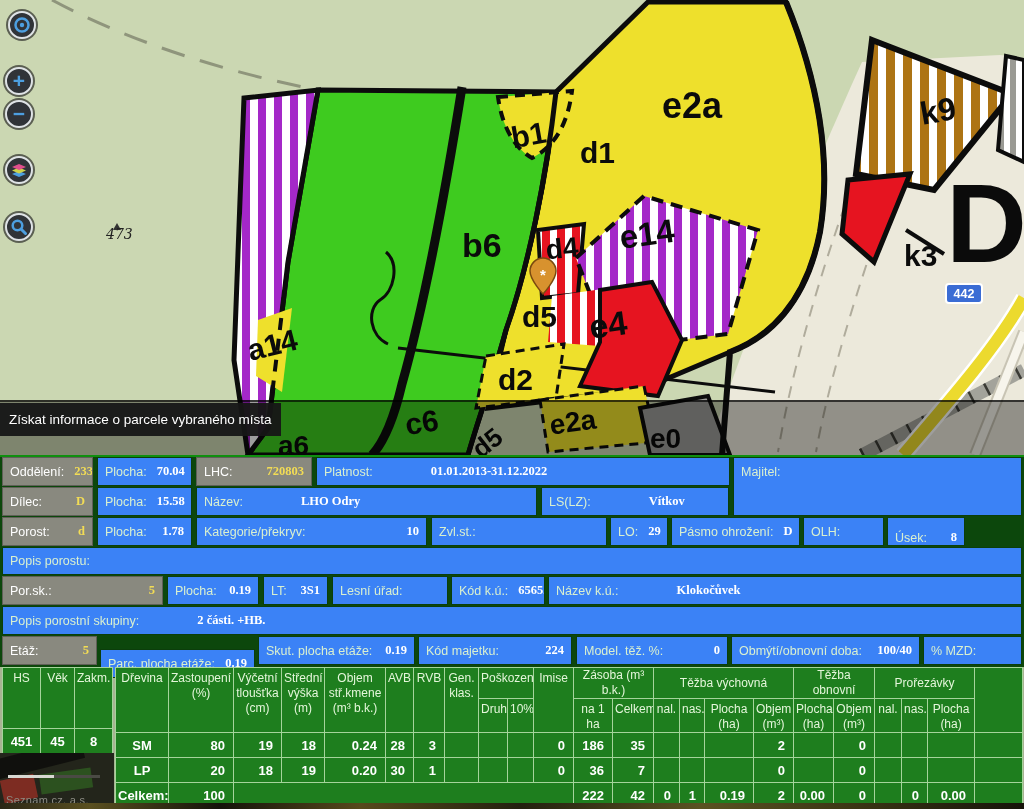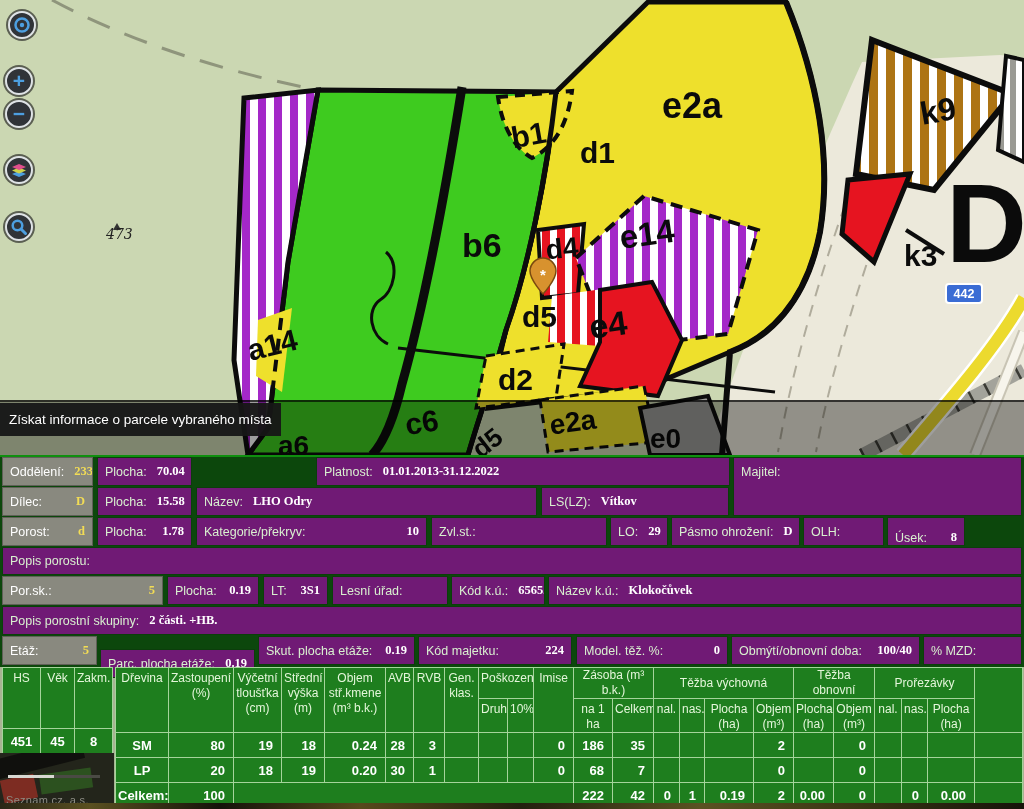--- a/index.html
+++ b/index.html
@@ -8,24 +8,24 @@
   #mapwrap{position:absolute;left:0;top:0;width:1024px;height:455px;}
   .mbtn{position:absolute;width:28px;height:28px;border-radius:50%;background:#303338;border:2px solid #dfe3e6;box-shadow:0 0 0 2px rgba(30,30,30,.65);display:flex;align-items:center;justify-content:center;cursor:pointer;box-sizing:border-box;}
   .mbtn .pm{color:#4d9fe0;font-size:21px;font-weight:bold;line-height:1;margin-top:-2px;}
   
   #dimband{position:absolute;left:0;top:400px;width:1024px;height:55px;background:rgba(0,0,0,.38);border-top:2px solid rgba(0,0,0,.65);pointer-events:none;}
   #tooltip{position:absolute;left:0;top:403px;height:33px;line-height:33px;padding:0 9px;background:rgba(22,22,22,.95);color:#fff;font-size:13.5px;white-space:nowrap;}
   
   #panel{position:absolute;left:0;top:455px;width:1024px;height:354px;}
   #panelback{position:absolute;left:0;top:0;width:1024px;height:212px;background:#0c470c;border-top:2px solid #0f8f0f;box-sizing:border-box;}
   #tableback{position:absolute;left:0;top:212px;width:1024px;height:136px;background:#20231733;}
-  .fld{position:absolute;height:29px;display:flex;align-items:center;justify-content:space-between;padding:0 7px;background:#701a75;border:1px solid #0b3e0b;box-sizing:border-box;font-size:12.5px;white-space:nowrap;overflow:hidden;}
+  .fld{position:absolute;height:29px;display:flex;align-items:center;justify-content:space-between;padding:0 7px;background:#3b82f6;border:1px solid #0b3e0b;box-sizing:border-box;font-size:12.5px;white-space:nowrap;overflow:hidden;}
   .fld .lb{color:#d9f0d0;}
   .fld .vl{color:#fff;font-weight:bold;margin-left:10px;font-family:Liberation Serif, serif;}
-  .fld.lv{justify-content:flex-start;}
+  .fld.lv{justify-content:flex-start;gap:48px;}
   .fld.gray{background:#89897f;border-color:#5f5f57;}
   .fld.gray .lb{color:#fff;}
   .fld.gray .vl{color:#f2dc55;}
   
   .gtab{position:absolute;border-collapse:collapse;table-layout:fixed;}
   .gtab th,.gtab td{border:1px solid #a5d49b;background:#1e7e1e;box-sizing:border-box;overflow:hidden;}
   .gtab th{color:#e4f6da;font-weight:normal;font-size:12px;line-height:1.25;vertical-align:top;padding:3px 2px 0 2px;text-align:center;white-space:pre-line;}
   .gtab th.grp{vertical-align:middle;padding-top:0;}
   .gtab td{color:#fff;font-weight:bold;font-size:13px;padding:0 8px 0 2px;text-align:right;white-space:nowrap;}
   .gtab td.ctr{text-align:center;padding:0 2px;}
@@ -176,20 +176,24 @@
     <div id="panelback"></div>
     <div id="tableback"></div>
 
     <div class="fld gray" style="left:2px;top:2px;width:91px;">
       <span class="lb">Oddělení:</span>
         <span class="vl">233</span>
       </div>
     <div class="fld" style="left:97px;top:2px;width:95px;">
       <span class="lb">Plocha:</span>
         <span class="vl">70.04</span>
+      </div>
+    <div class="fld gray" style="left:196px;top:2px;width:116px;">
+      <span class="lb">LHC:</span>
+        <span class="vl">720803</span>
       </div>
     <div class="fld lv" style="left:316px;top:2px;width:414px;">
       <span class="lb">Platnost:</span>
         <span class="vl">01.01.2013-31.12.2022</span>
       </div>
     <div class="fld lv" style="left:733px;top:2px;width:289px;height:59px;align-items:flex-start;padding-top:7px;">
       <span class="lb">Majitel:</span>
         <span class="vl"></span>
       </div>
 
@@ -429,21 +433,21 @@
         <td>20</td>
         <td>18</td>
         <td>19</td>
         <td>0.20</td>
         <td>30</td>
         <td>1</td>
         <td></td>
         <td></td>
         <td></td>
         <td>0</td>
-        <td>68</td>
+        <td>36</td>
         <td>7</td>
         <td></td>
         <td></td>
         <td></td>
         <td>0</td>
         <td></td>
         <td>0</td>
         <td></td>
         <td></td>
         <td></td>

